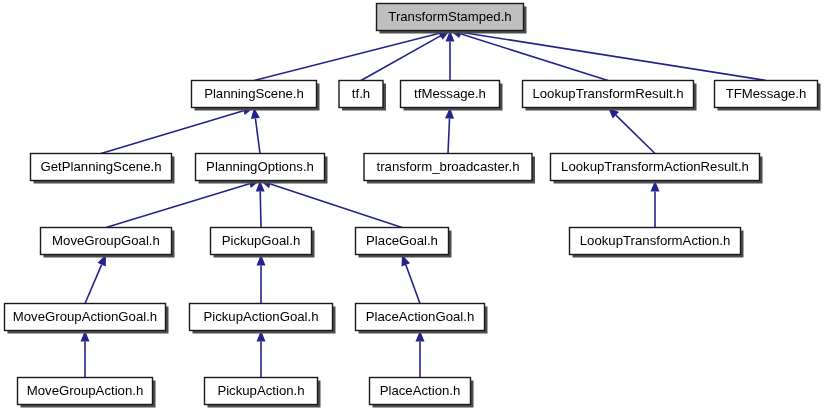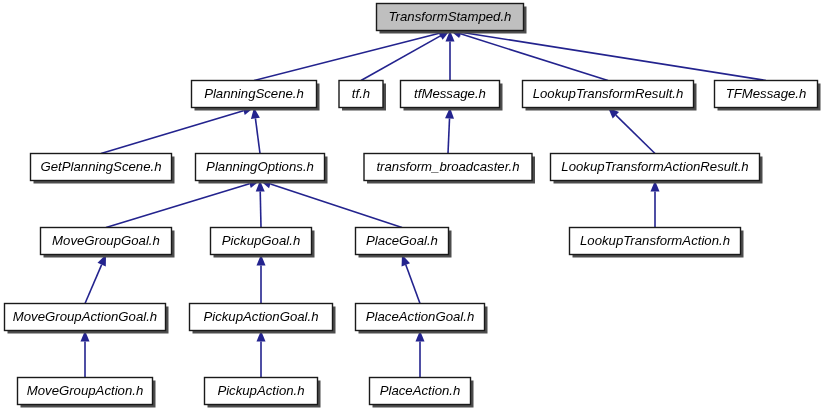--- a/index.html
+++ b/index.html
@@ -7,21 +7,20 @@
     padding: 0;
     background: #ffffff;
   }
   #graph-root {
     position: relative;
     width: 825px;
     height: 411px;
     background: #ffffff;
     font-family: "Liberation Sans", sans-serif;
     overflow: hidden;
-    font-style: italic;
   }
   svg#graph-svg {
     position: absolute;
     left: 0;
     top: 0;
     width: 825px;
     height: 411px;
   }
   .node-rect {
     fill: #ffffff;

